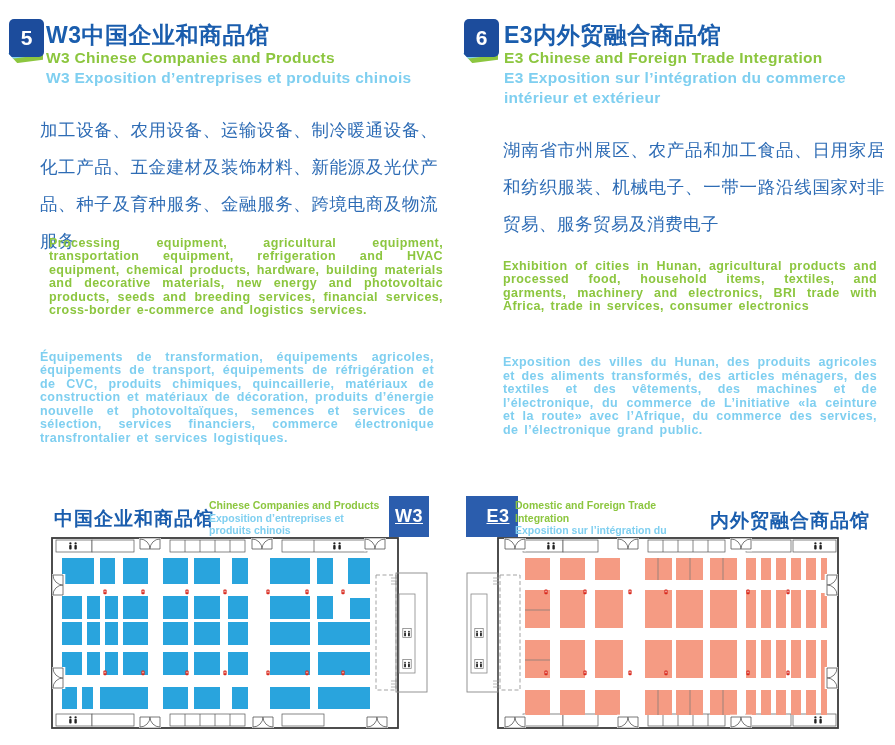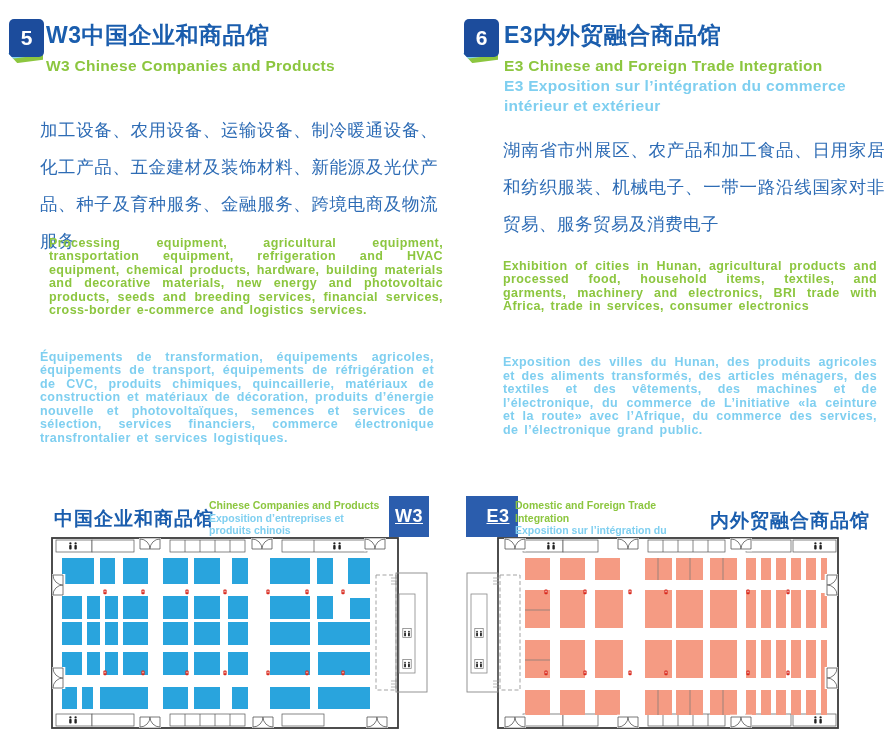--- a/index.html
+++ b/index.html
@@ -11,21 +11,21 @@
   .nb-band-blue{position:absolute;left:0;bottom:8px;width:35px;height:6px;
                 background:var(--light-blue,#7fcff0);transform:skewY(-7deg);}
   .nb-band-green{position:absolute;left:0;bottom:3px;width:35px;height:6px;
                  background:var(--green,#8cc63f);transform:skewY(-7deg);}
   .nb-core{position:absolute;top:0;left:1px;width:35px;height:38px;background:var(--badge-navy,#1c4c9c);
            border-radius:5px 5px 5px 0;display:flex;align-items:center;justify-content:center;
            color:#fff;font-size:21px;font-weight:bold;}
   
   .titles{position:absolute;}
   .title-zh{font-size:23px;font-weight:bold;color:var(--heading-blue,#1a5dad);letter-spacing:.5px;line-height:26px;}
-  .sub-en{margin-top:8px;font-size:15.5px;font-weight:bold;color:var(--green,#8cc63f);letter-spacing:.3px;line-height:20px;}
+  .sub-en{margin-top:0;font-size:15.5px;font-weight:bold;color:var(--green,#8cc63f);letter-spacing:.3px;line-height:20px;}
   .sub-fr{font-size:15.5px;font-weight:bold;color:var(--light-blue,#7fcff0);letter-spacing:.3px;line-height:20px;}
   
   .zh-body{position:absolute;font-size:17.5px;line-height:37px;color:var(--body-blue,#2e6cb5);
            letter-spacing:.5px;text-align:justify;}
   .en-body,.fr-body{position:absolute;font-size:12.5px;line-height:13.6px;font-weight:bold;
            letter-spacing:.4px;word-spacing:2px;text-align:justify;}
   .en-body{color:var(--green,#8cc63f);}
   .fr-body{color:var(--light-blue,#7fcff0);}
   
   .plan-header{position:absolute;height:48px;margin-top:8px;}
@@ -45,20 +45,21 @@
 
   <section>
     <div class="num-badge" style="left:8px;top:19px;">
       <span class="nb-band-green"></span>
       <span class="nb-band-blue"></span>
       <span class="nb-core">5</span>
     </div>
     <div class="titles" style="left:46px;top:22px;width:400px;">
       <div class="title-zh">W3中国企业和商品馆</div>
       <div class="sub-en">W3 Chinese Companies and Products</div>
+      <div class="sub-fr">W3 Exposition d’entreprises et produits chinois</div>
     </div>
     <p class="zh-body" style="left:40px;top:94px;width:398px;">加工设备、农用设备、运输设备、制冷暖通设备、化工产品、五金建材及装饰材料、新能源及光伏产品、种子及育种服务、金融服务、跨境电商及物流服务</p>
     <p class="en-body" style="left:49px;top:224px;width:394px;">Processing equipment, agricultural equipment, transportation equipment, refrigeration and HVAC equipment, chemical products, hardware, building materials and decorative materials, new energy and photovoltaic products, seeds and breeding services, financial services, cross-border e-commerce and logistics services.</p>
     <p class="fr-body" style="left:40px;top:338px;width:394px;">Équipements de transformation, équipements agricoles, équipements de transport, équipements de réfrigération et de CVC, produits chimiques, quincaillerie, matériaux de construction et matériaux de décoration, produits d’énergie nouvelle et photovoltaïques, semences et services de sélection, services financiers, commerce électronique transfrontalier et services logistiques.</p>
 
     <div class="plan-header" style="left:52px;top:487px;width:380px;">
       <span class="ph-zh" style="left:2px;top:11px;">中国企业和商品馆</span>
       <div class="ph-sub" style="left:157px;top:4px;width:172px;">
         <div class="g">Chinese Companies and Products</div>
         <div class="b">Exposition d’entreprises et produits chinois</div>

